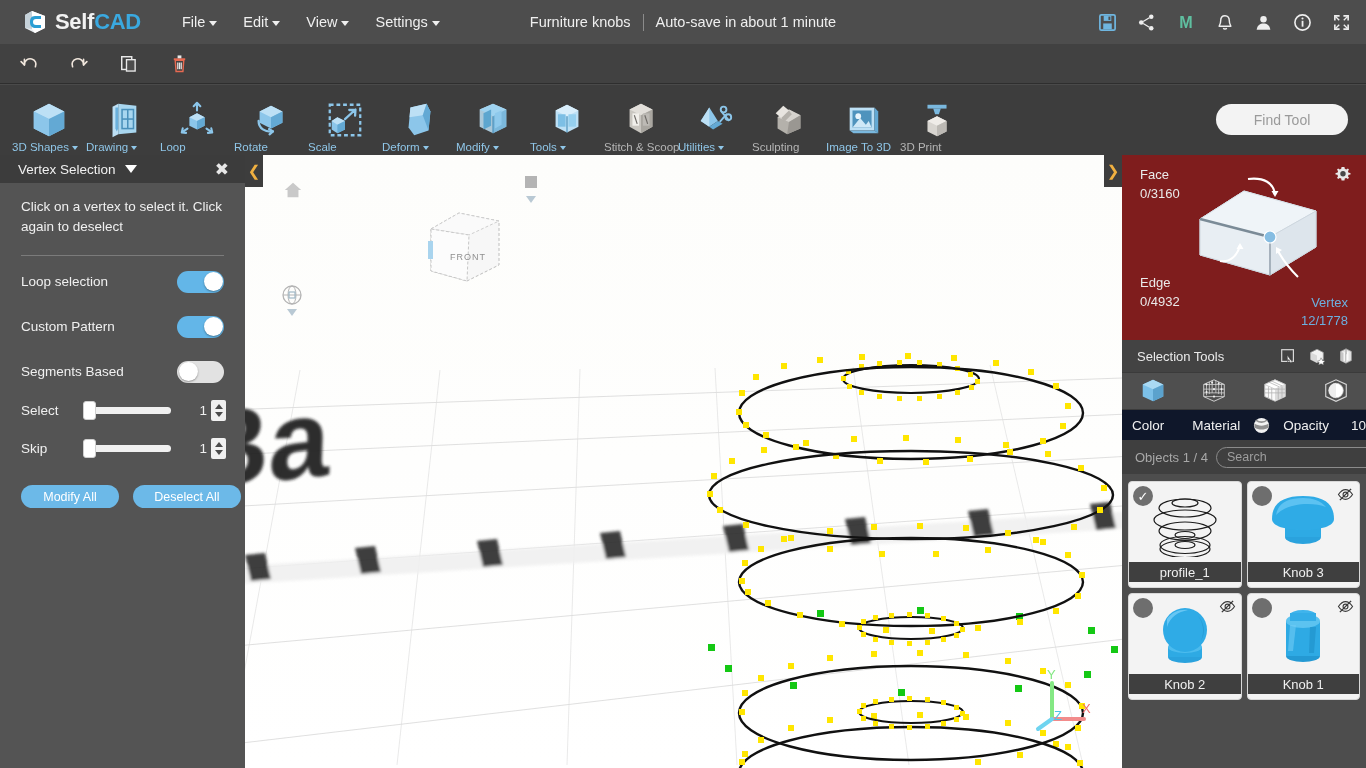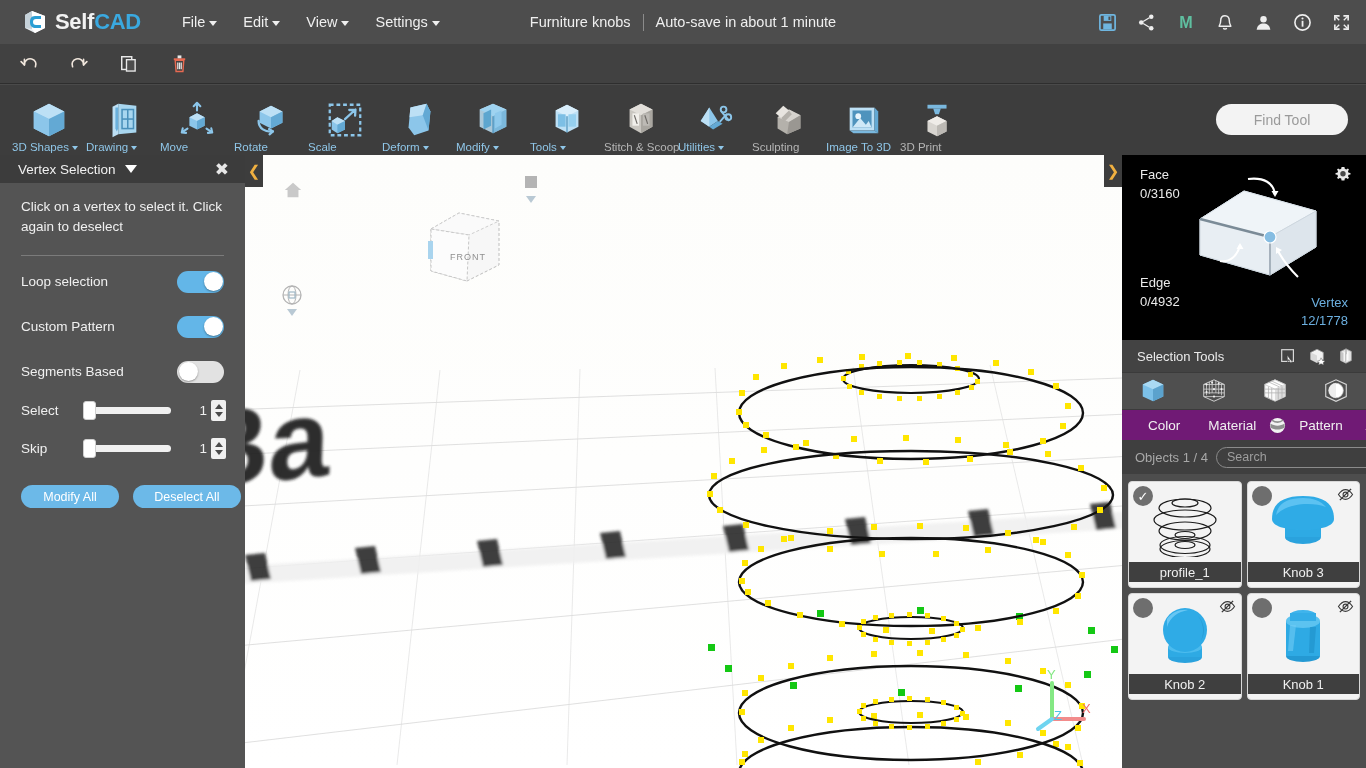--- a/index.html
+++ b/index.html
@@ -191,21 +191,21 @@
     font-family: "Liberation Sans", sans-serif;
   }
   .pill.w1 { width: 98px; }
   .pill.w2 { width: 108px; }
 
   
   .rightpanel {
     position: absolute; left: 1122px; top: 155px; width: 244px; height: 613px;
     background: #4d4d4d;
   }
-  .rp-top { position: relative; height: 185px; background: #000000; }
+  .rp-top { position: relative; height: 185px; background: #7f1d1d; }
   .rp-gear { position: absolute; right: 14px; top: 10px; cursor: pointer; }
   .lbl-face { position: absolute; left: 18px; top: 12px; font-size: 13px; color: #eaeaea; }
   .val-face { position: absolute; left: 18px; top: 31px; font-size: 13px; color: #eaeaea; }
   .lbl-edge { position: absolute; left: 18px; top: 120px; font-size: 13px; color: #eaeaea; }
   .val-edge { position: absolute; left: 18px; top: 139px; font-size: 13px; color: #eaeaea; }
   .lbl-vert { position: absolute; right: 18px; top: 140px; font-size: 13px; color: #6cb0e0; }
   .val-vert { position: absolute; right: 18px; top: 158px; font-size: 13px; color: #6cb0e0; }
   .cube-svg { position: absolute; left: 60px; top: 12px; }
 
   .sel-tools-row {
@@ -220,21 +220,21 @@
   .mode-row {
     height: 38px; background: #4f4f4f; border-top: 1px solid #3b3b3b;
     border-bottom: 1px solid #3b3b3b;
     display: flex; align-items: center; justify-content: space-around;
   }
   .mode-ic { width: 36px; height: 32px; cursor: pointer;
              display:flex; align-items:center; justify-content:center; }
 
   .cmo-row {
     height: 30px; display: flex; align-items: center; gap: 5px;
-    padding-left: 26px; background: #701a75;
+    padding-left: 10px; background: #0f172a;
   }
   .cmo-label { font-size: 13.5px; color: #f0f0f0; }
   .color-swatch {
     width: 19px; height: 14px; border-radius: 7px; background: #111111;
     margin: 0 9px 0 9px; cursor: pointer;
   }
   .mat-ball { margin: 0 8px 0 8px; cursor: pointer; display:flex; }
   .opacity-box {
     display: flex; align-items: center; margin-left: 17px;
   }
@@ -444,21 +444,21 @@
       <div class="ticon">
         <svg width="42" height="40" viewBox="0 0 44 42">
           <path d="M22 14 L30 18 L30 27 L22 31 L14 27 L14 18 Z" fill="#8cc6ea"></path>
           <path d="M22 14 L30 18 L22 22 L14 18 Z" fill="#bde0f5"></path>
           <path d="M22 22 L30 18 L30 27 L22 31 Z" fill="#63a9d4"></path>
           <path d="M22 11 L22 3 M22 3 L18.5 6.5 M22 3 L25.5 6.5" stroke="#8cc6ea" stroke-width="2.2" fill="none" stroke-linecap="round"></path>
           <path d="M12 30 L6 34 M6 34 L10.5 34.5 M6 34 L7 29.8" stroke="#8cc6ea" stroke-width="2.2" fill="none" stroke-linecap="round"></path>
           <path d="M32 30 L38 34 M38 34 L33.5 34.5 M38 34 L37 29.8" stroke="#8cc6ea" stroke-width="2.2" fill="none" stroke-linecap="round"></path>
         </svg>
       </div>
-      <div class="tlabel"><span>Move</span></div>
+      <div class="tlabel"><span>Loop</span></div>
     </div>
 
     <div class="tool">
       <div class="ticon">
         <svg width="42" height="40" viewBox="0 0 44 42">
           <path d="M22 6 L34 12 L34 24 L22 30 L10 24 L10 12 Z" fill="#8cc6ea"></path>
           <path d="M22 6 L34 12 L22 18 L10 12 Z" fill="#bde0f5"></path>
           <path d="M22 18 L34 12 L34 24 L22 30 Z" fill="#63a9d4"></path>
           <path d="M9 22 C9 30 16 34 24 33" stroke="#8cc6ea" stroke-width="2.4" fill="none" stroke-linecap="round"></path>
           <path d="M24 33 L20 30.5 M24 33 L20.5 36" stroke="#8cc6ea" stroke-width="2.4" fill="none" stroke-linecap="round"></path>
@@ -1087,21 +1087,21 @@
       <span class="cmo-label">Color</span>
       <span class="color-swatch"></span>
       <span class="cmo-label">Material</span>
       <span class="mat-ball">
         <svg width="17" height="17" viewBox="0 0 18 18">
           <circle cx="9" cy="9" r="8" fill="#f2f2f2"></circle>
           <path d="M1.5 7 C6 10 12 10 16.5 7 L16.5 11 C12 14 6 14 1.5 11 Z" fill="#8f8f8f"></path>
           <path d="M3 3.2 C7 6 11.5 6 15 3.2" fill="none" stroke="#8f8f8f" stroke-width="1.6"></path>
         </svg>
       </span>
-      <span class="cmo-label">Pattern</span>
+      <span class="cmo-label">Opacity</span>
       <span class="opacity-box">
         <span class="opacity-val">100</span>
         <span class="spinner">
           <i class="sp-up"></i>
           <i class="sp-dn"></i>
         </span>
       </span>
     </div>
 
     <div class="objects-header">

